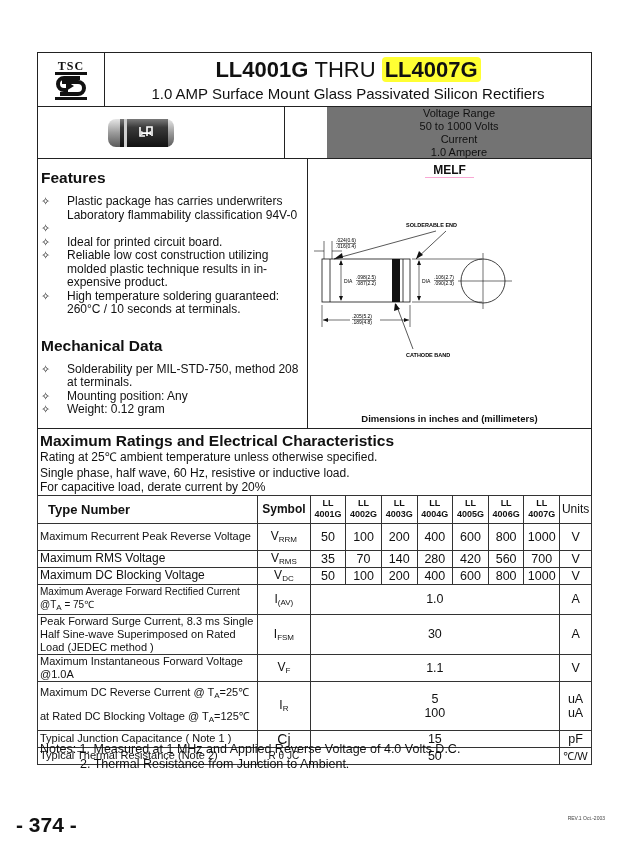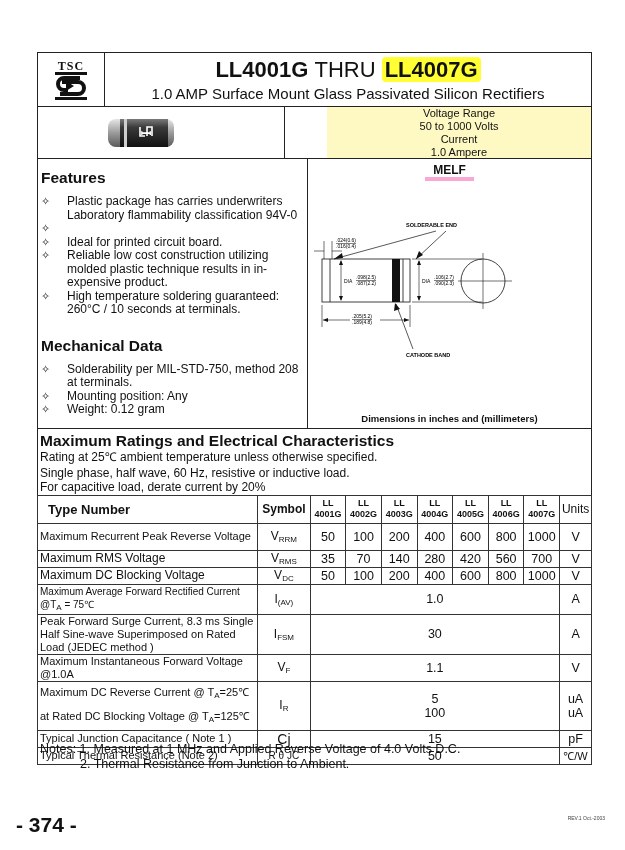--- a/index.html
+++ b/index.html
@@ -14,32 +14,32 @@
     .logo-tsc { font-family: "Liberation Serif", serif; font-weight: bold; font-size: 12px; letter-spacing: 1px; line-height: 12px; }
     .title-cell { flex: 1; display: flex; flex-direction: column; align-items: center; justify-content: center; }
     .title { font-size: 22px; line-height: 26px; font-weight: bold; }
     .title .thru { font-weight: normal; }
     .title .hl { background: #ffff33; padding: 0 3px; border-radius: 4px; }
     .subtitle { font-size: 15px; line-height: 18px; margin-top: 2px; }
 
     
     .pkg-row { display: flex; height: 52px; border-bottom: 1.5px solid #222; }
     .pkg-img-cell { width: 247px; border-right: 1.5px solid #222; display: flex; align-items: center; justify-content: center; padding-right: 40px; }
-    .spec-cell { flex: 1; background: #fef9c3; display: flex; flex-direction: column; align-items: center; justify-content: center; font-size: 11px; line-height: 13px; margin-left: 42px; }
+    .spec-cell { flex: 1; background: #737373; display: flex; flex-direction: column; align-items: center; justify-content: center; font-size: 11px; line-height: 13px; margin-left: 42px; }
 
     
     .mid { display: flex; height: 270px; border-bottom: 1.5px solid #222; }
     .left { width: 270px; border-right: 1.5px solid #222; padding: 6px 3px 0 3px; }
     .right { flex: 1; position: relative; }
     .sec-title { font-size: 15.5px; font-weight: bold; margin: 4px 0 8px 0; }
     .blist { list-style: none; font-size: 12px; line-height: 13.5px; }
     .blist li { display: flex; }
     .blist .b { width: 26px; flex: none; font-size: 11px; }
     .melf { position: absolute; top: 4px; left: 0; right: 0; text-align: center; font-weight: bold; font-size: 12px; }
-    .melf span { border-bottom: 4px solid #f9a8d4; padding: 0 8px; }
+    .melf span { border-bottom: 1px solid #f9a8d4; padding: 0 8px; }
     .dim-caption { position: absolute; left: 0; right: 0; bottom: 4px; text-align: center; font-weight: bold; font-size: 9.5px; }
     .drawing { position: absolute; left: 0; top: 50px; }
 
     
     .ratings { padding: 3px 2px 0 2px; }
     .rt-title { font-size: 15.5px; font-weight: bold; line-height: 18px; }
     .rt-note { font-size: 12px; line-height: 14.5px; }
     table.spec { width: 100%; border-collapse: collapse; margin-top: 0; font-size: 12px; }
     table.spec td, table.spec th { border: 1.5px solid #333; text-align: center; vertical-align: middle; padding: 0 1px; }
     table.spec th { font-weight: bold; }

